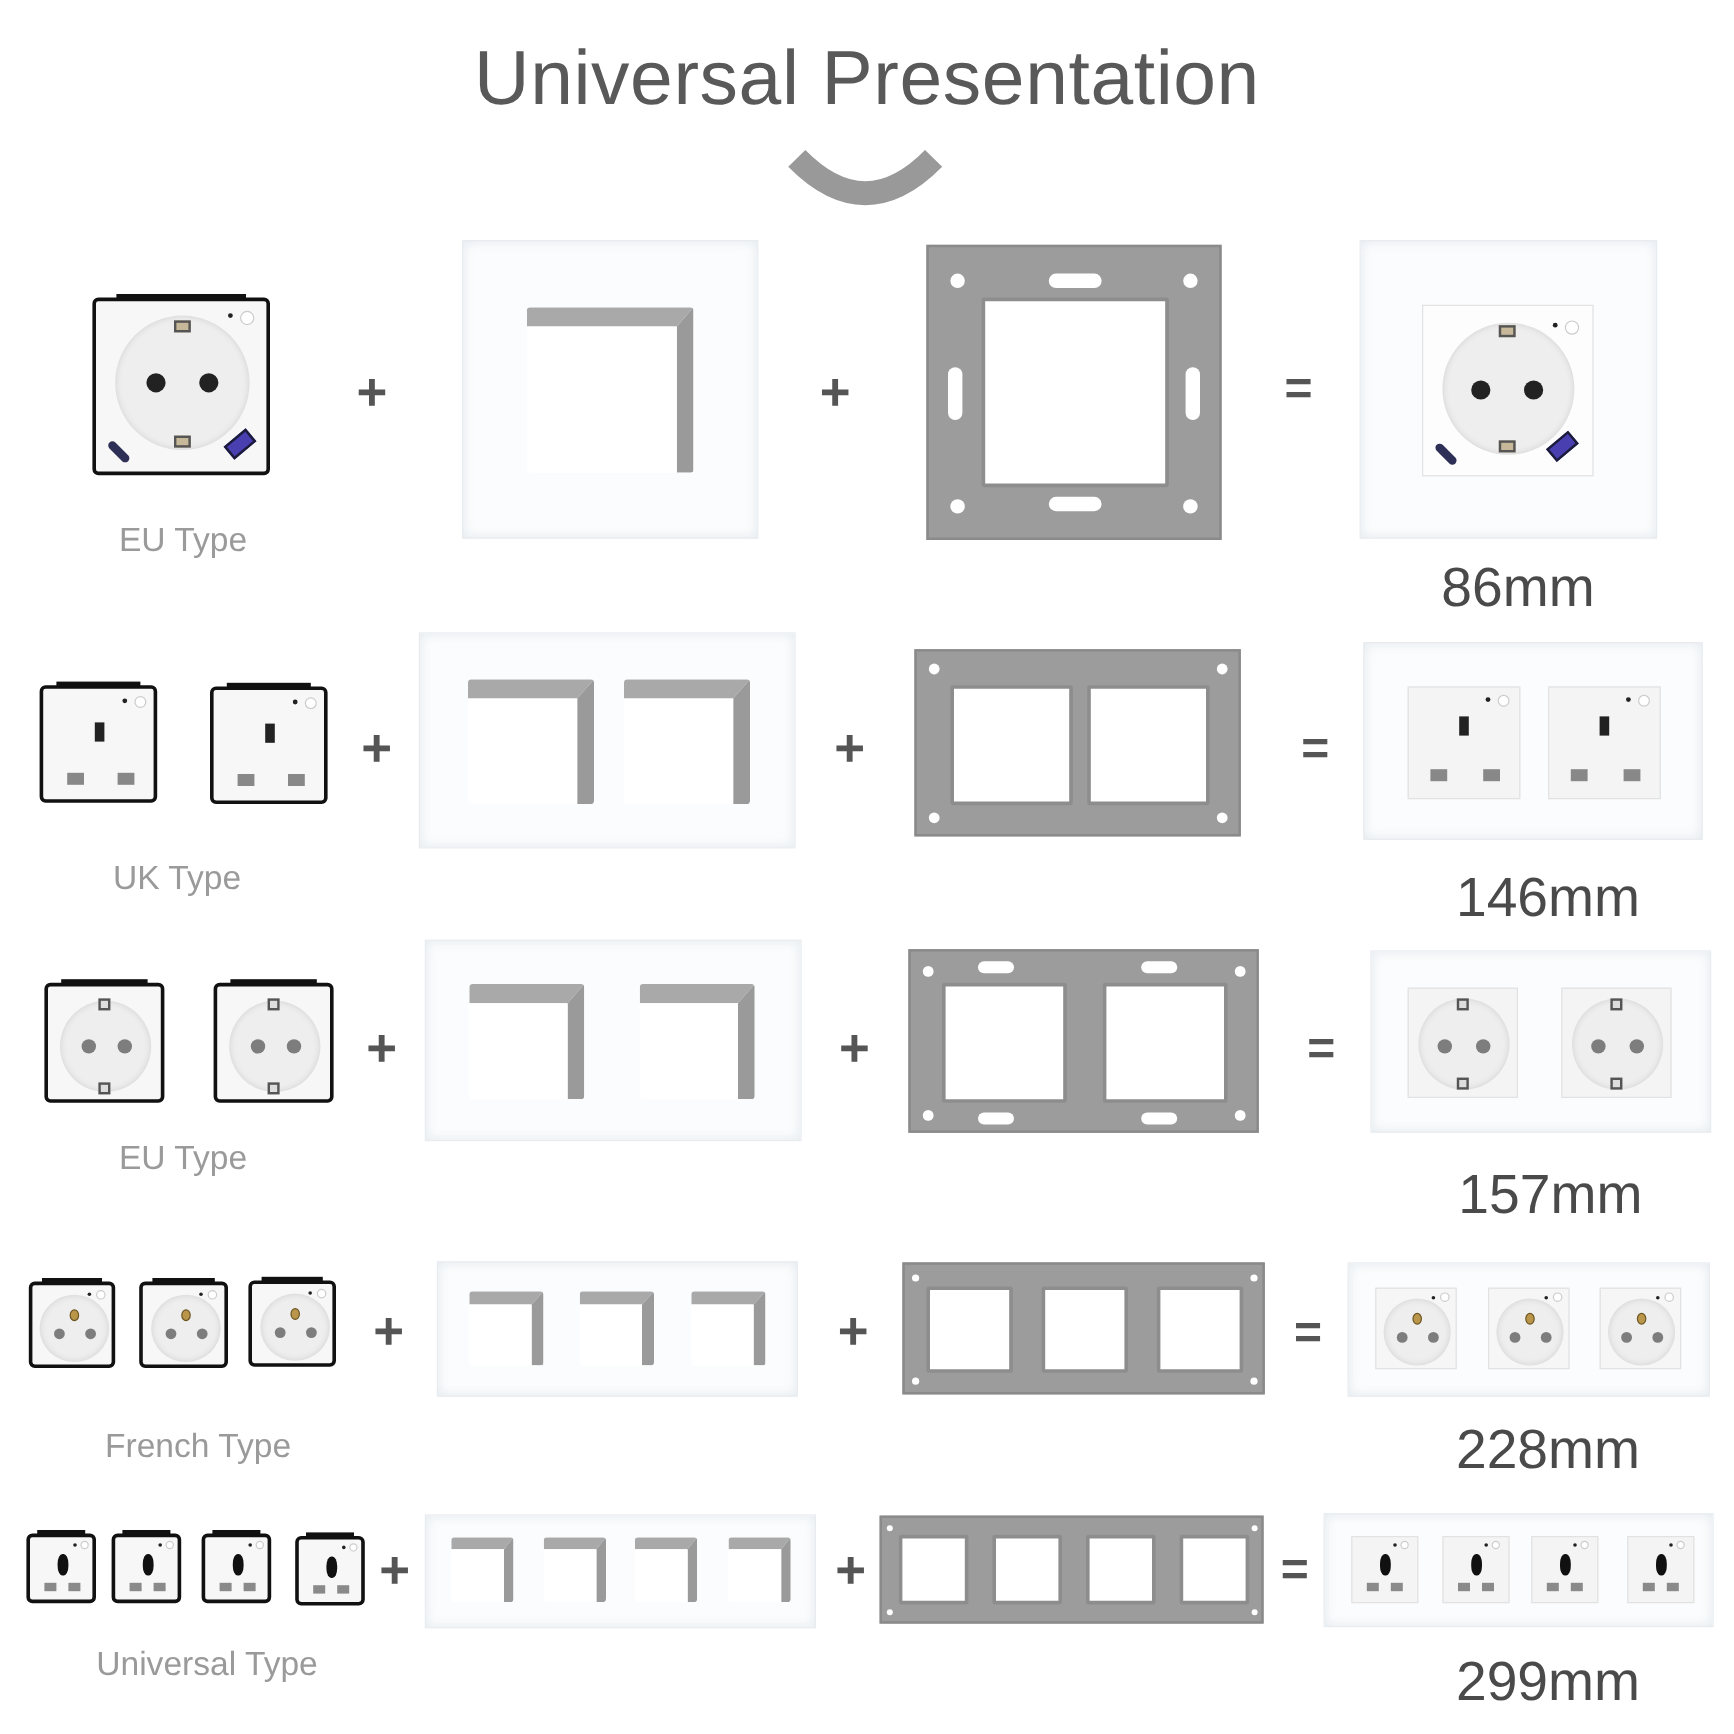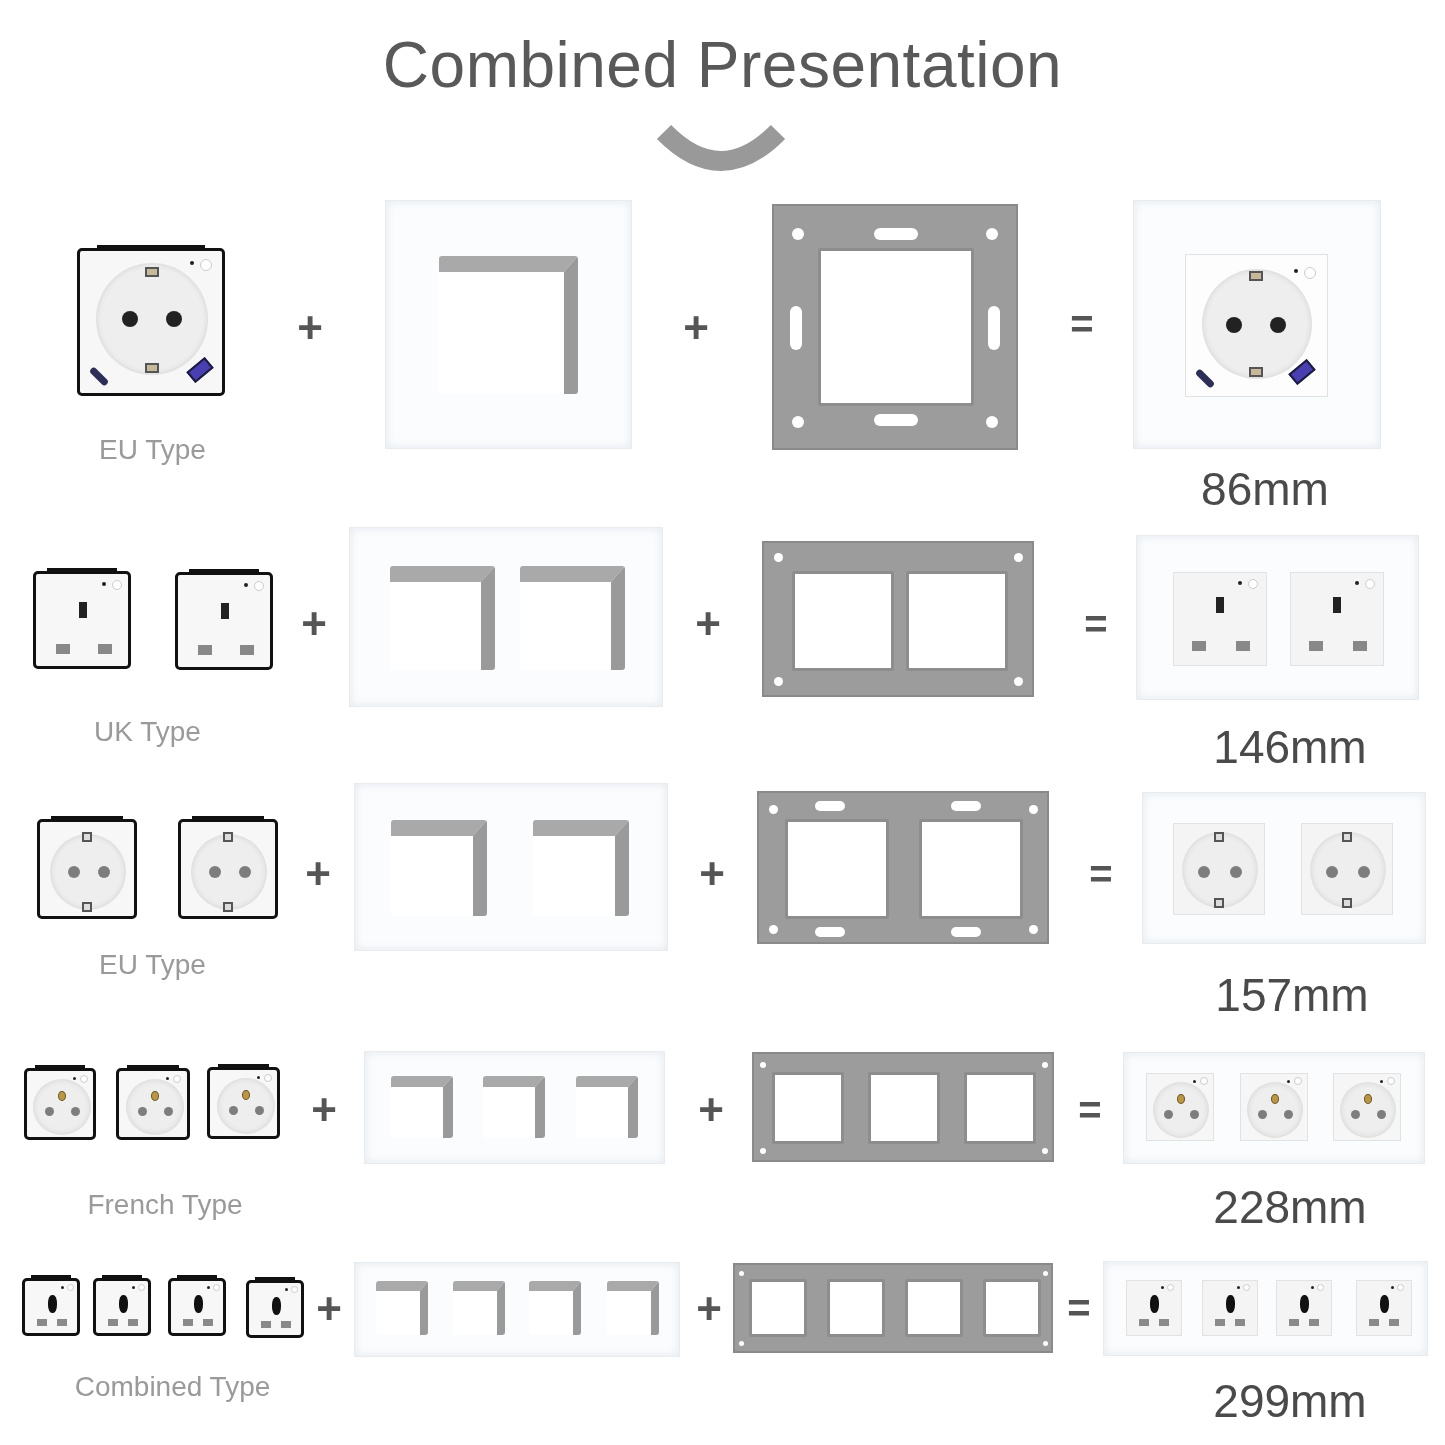--- a/index.html
+++ b/index.html
@@ -41,21 +41,21 @@
   .usba { position:absolute; background:#4a3fb0; border:2px solid #1b1b3a; transform:rotate(-40deg); box-sizing:border-box; }
   .uk-earth { position:absolute; background:#222; }
   .uk-pin { position:absolute; background:#888; }
   .fr-pin { position:absolute; border-radius:50%; background:#b9964a; border:1px solid #6d5522; box-sizing:border-box; }
   .uni-top { position:absolute; background:#111; border-radius:45%; }
   .uni-pin { position:absolute; background:#8a8a8a; }
 </style>
 </head>
 <body>
 
-<div class="abs title">Combined Presentation</div>
+<div class="abs title">Universal Presentation</div>
 <svg class="abs arc" viewBox="0 0 130 60">
   <path d="M8 14 Q65 72 122 14" stroke="#999" stroke-width="20" fill="none"></path>
 </svg>
 
 <div>
   <div class="module" style="left:77px;top:248px;width:148px;height:148px;">
     <div class="schuko" style="left:16px;top:12px;width:112px;height:112px;"></div>
     <div class="pin" style="left:42px;top:60px;width:16px;height:16px;"></div>
     <div class="pin" style="left:86px;top:60px;width:16px;height:16px;"></div>
     <div class="clip" style="left:65px;top:16px;width:14px;height:10px;"></div>
@@ -321,21 +321,21 @@
     <div class="uni-pin" style="left:12px;top:38px;width:10px;height:7px;"></div>
     <div class="uni-pin" style="left:32px;top:38px;width:10px;height:7px;"></div>
   </div>
   <div class="module" style="left:246px;top:1280px;width:58px;height:58px;">
     <div class="led" style="left:36px;top:5px;width:3px;height:3px;"></div>
     <div class="btn" style="left:42px;top:3px;width:7px;height:7px;"></div>
     <div class="uni-top" style="left:23px;top:14px;width:9px;height:18px;"></div>
     <div class="uni-pin" style="left:12px;top:38px;width:10px;height:7px;"></div>
     <div class="uni-pin" style="left:32px;top:38px;width:10px;height:7px;"></div>
   </div>
-  <div class="abs type-label" style="left:40px;top:1371px;width:265px;">Combined Type</div>
+  <div class="abs type-label" style="left:40px;top:1371px;width:265px;">Universal Type</div>
 
   <div class="abs op" style="left:309px;top:1289px;">+</div>
 
   <div class="glass" style="left:354px;top:1262px;width:324px;height:93px;">
     <div class="hole" style="left:21px;top:18px;width:52px;height:54px;border-top-width:10px;border-right-width:8px;"></div>
     <div class="hole" style="left:98px;top:18px;width:52px;height:54px;border-top-width:10px;border-right-width:8px;"></div>
     <div class="hole" style="left:174px;top:18px;width:52px;height:54px;border-top-width:10px;border-right-width:8px;"></div>
     <div class="hole" style="left:252px;top:18px;width:52px;height:54px;border-top-width:10px;border-right-width:8px;"></div>
   </div>
 

